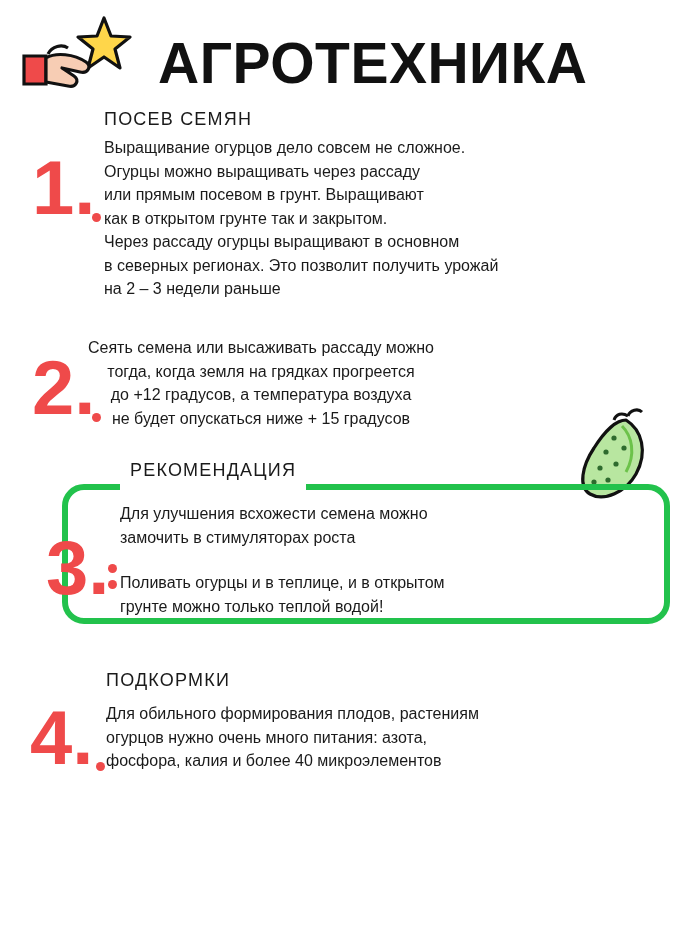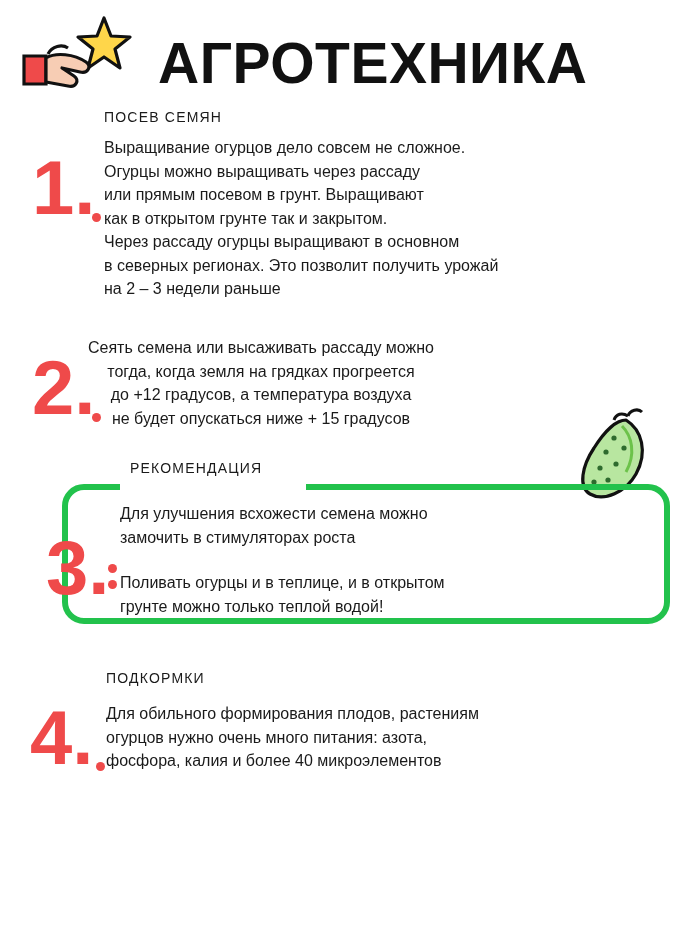--- a/index.html
+++ b/index.html
@@ -58,21 +58,21 @@
   }
   .step-dot {
     position: absolute;
     width: 9px;
     height: 9px;
     border-radius: 50%;
     background: #ef4a4a;
   }
   .sub-head {
     position: absolute;
-    font-size: 14px;
+    font-size: 18px;
     letter-spacing: 1.2px;
     color: #1a1a1a;
     white-space: nowrap;
   }
   .body-text {
     position: absolute;
     font-size: 16px;
     line-height: 23.5px;
     color: #1a1a1a;
     white-space: pre-line;

